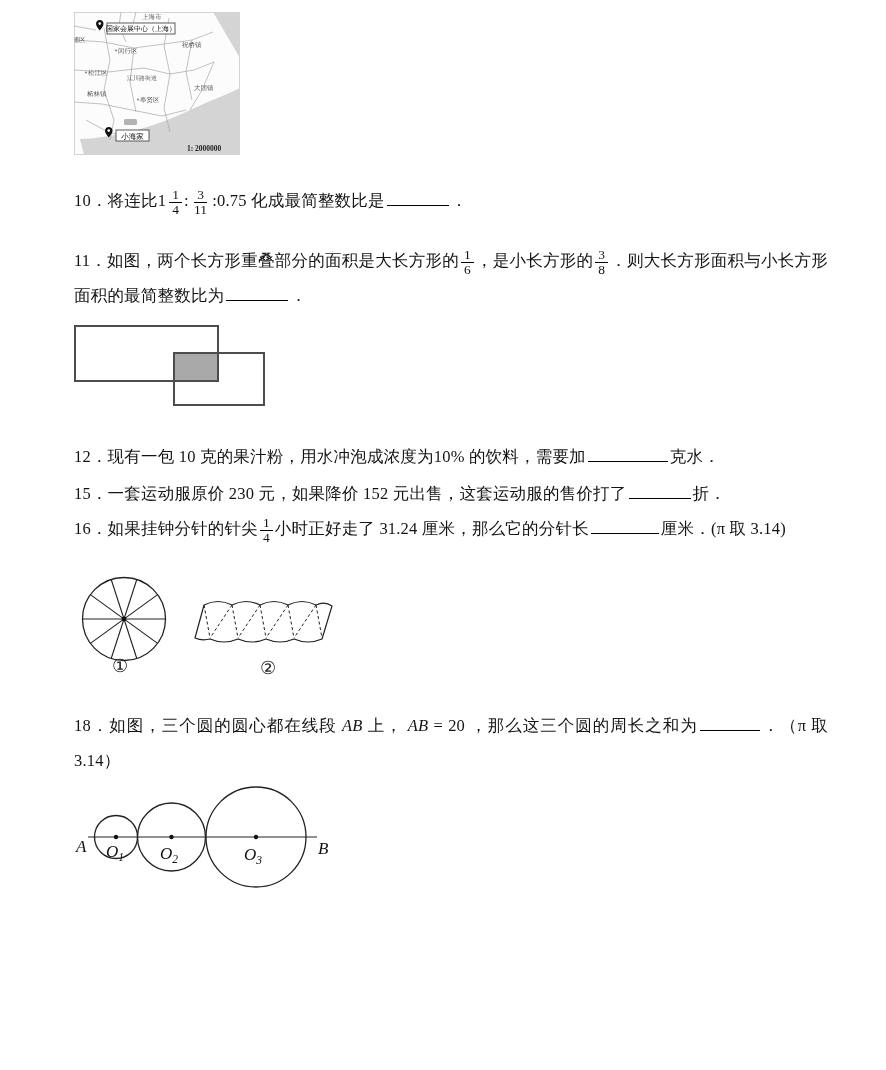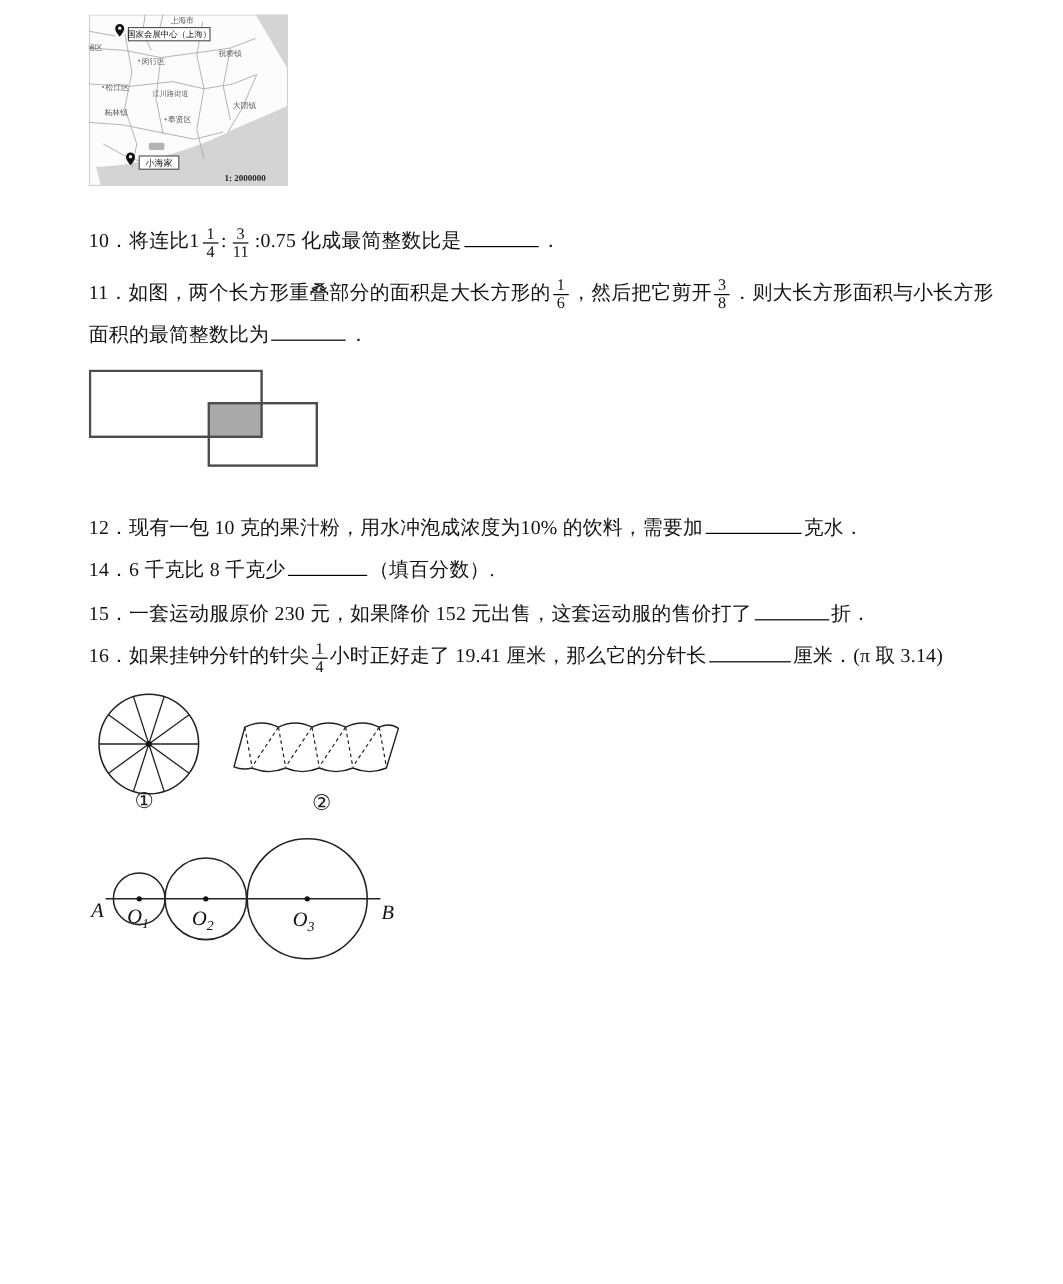--- a/index.html
+++ b/index.html
@@ -30,21 +30,21 @@
   .fig{display:block;}
   .map-fig{margin:8px 0 0 0;width:166px;height:143px;}
   .rect-fig{margin:12px 0 0 0;width:200px;height:88px;}
   .fig17{position:relative;height:112px;margin:0;}
   .fig17 .circle-svg{position:absolute;left:2px;top:2px;}
   .fig17 .band-svg{position:absolute;left:118px;top:28px;}
   .fig-label{position:absolute;font-size:18px;color:#222;}
   .lab1{left:38px;top:84px;}
   .lab2{left:186px;top:86px;}
   .fig18{position:relative;height:118px;margin:2px 0 0 0;}
-  .fig18 svg{position:absolute;left:0;top:0;}.mt10{margin-top:8px}.mt12{margin-top:28px}
+  .fig18 svg{position:absolute;left:0;top:0;}.mt10{margin-top:25px}.mt12{margin-top:28px}
   .mt14{margin-top:26px}.mt2{margin-top:2px}.mt0{margin-top:0}
 </style>
 </head>
 <body>
 
 <div class="page">
 
   <section>
 
     <svg class="fig map-fig" viewBox="0 0 166 143">
@@ -113,50 +113,47 @@
         </span><span>:</span><span class="frac">
           <span class="num">3</span>
           <span class="den">11</span>
         </span><span>:0.75 化成最简整数比是</span><span class="blank w62"></span><span>．</span></p>
   </section>
 
   <section class="mt10">
     <p class="q-text"><span>11．如图，两个长方形重叠部分的面积是大长方形的</span><span class="frac">
           <span class="num">1</span>
           <span class="den">6</span>
-        </span><span>，然后把它剪开</span><span class="frac">
+        </span><span>，是小长方形的</span><span class="frac">
           <span class="num">3</span>
           <span class="den">8</span>
         </span><span>．则大长方形面积与小长方形面积的最简整数比为</span><span class="blank w62"></span><span>．</span></p>
 
     <svg class="fig rect-fig" viewBox="0 0 200 88">
       <rect x="100" y="28" width="44" height="28" fill="#a9a9a9"></rect>
       <rect x="1" y="1" width="143" height="55" fill="none" stroke="#4d4d4d" stroke-width="2"></rect>
       <rect x="100" y="28" width="90" height="52" fill="none" stroke="#4d4d4d" stroke-width="2"></rect>
     </svg>
   </section>
 
   <section class="mt14">
     <p class="q-text"><span>12．现有一包 10 克的果汁粉，用水冲泡成浓度为10% 的饮料，需要加</span><span class="blank w80"></span><span>克水．</span></p>
   </section>
 
 
-  <section class="mt0">
-    <p class="q-text"><span>14．6 千克比 8 千克少</span><span class="blank w66"></span><span>（填百分数）.</span></p>
-  </section>
 
   <section class="mt2">
     <p class="q-text"><span>15．一套运动服原价 230 元，如果降价 152 元出售，这套运动服的售价打了</span><span class="blank w62"></span><span>折．</span></p>
   </section>
 
   <section class="mt0">
     <p class="q-text"><span>16．如果挂钟分针的针尖</span><span class="frac">
           <span class="num">1</span>
           <span class="den">4</span>
-        </span><span>小时正好走了 19.41 厘米，那么它的分针长</span><span class="blank w68"></span><span>厘米．(π 取 3.14)</span></p>
+        </span><span>小时正好走了 31.24 厘米，那么它的分针长</span><span class="blank w68"></span><span>厘米．(π 取 3.14)</span></p>
   </section>
 
   <section class="mt10">
 
     <div class="fig17">
 
       <svg class="circle-svg" width="96" height="96" viewBox="0 0 96 96">
         <circle cx="48" cy="46" r="41.5" fill="none" stroke="#222" stroke-width="1.3"></circle>
         <g stroke="#222" stroke-width="1.1">
           <line x1="6.5" y1="46" x2="89.5" y2="46"></line>
@@ -181,20 +178,21 @@
           <path d="M124,6 L102,39"></path>
             <path d="M124,6 L130,39"></path>
         </g>
       </svg>
       <span class="fig-label lab1">①</span>
       <span class="fig-label lab2">②</span>
     </div>
   </section>
 
   <section class="mt10">
+    <p class="q-text"><span>18．如图，三个圆的圆心都在线段 </span><span class="math-var">AB</span><span> 上， </span><span class="math-var">AB</span><span> = 20 ，那么这三个圆的周长之和为</span><span class="blank w60"></span><span>．（π 取 3.14）</span></p>
 
     <div class="fig18">
       <svg width="260" height="118" viewBox="0 0 260 118">
         <line x1="14" y1="57" x2="243" y2="57" stroke="#222" stroke-width="1.2"></line>
         <circle cx="42" cy="57" r="21.5" fill="none" stroke="#222" stroke-width="1.3"></circle>
         <circle cx="97.5" cy="57" r="34" fill="none" stroke="#222" stroke-width="1.3"></circle>
         <circle cx="182" cy="57" r="50" fill="none" stroke="#222" stroke-width="1.3"></circle>
         <circle cx="42" cy="57" r="2.2" fill="#111"></circle>
         <circle cx="97.5" cy="57" r="2.2" fill="#111"></circle>
         <circle cx="182" cy="57" r="2.2" fill="#111"></circle>

